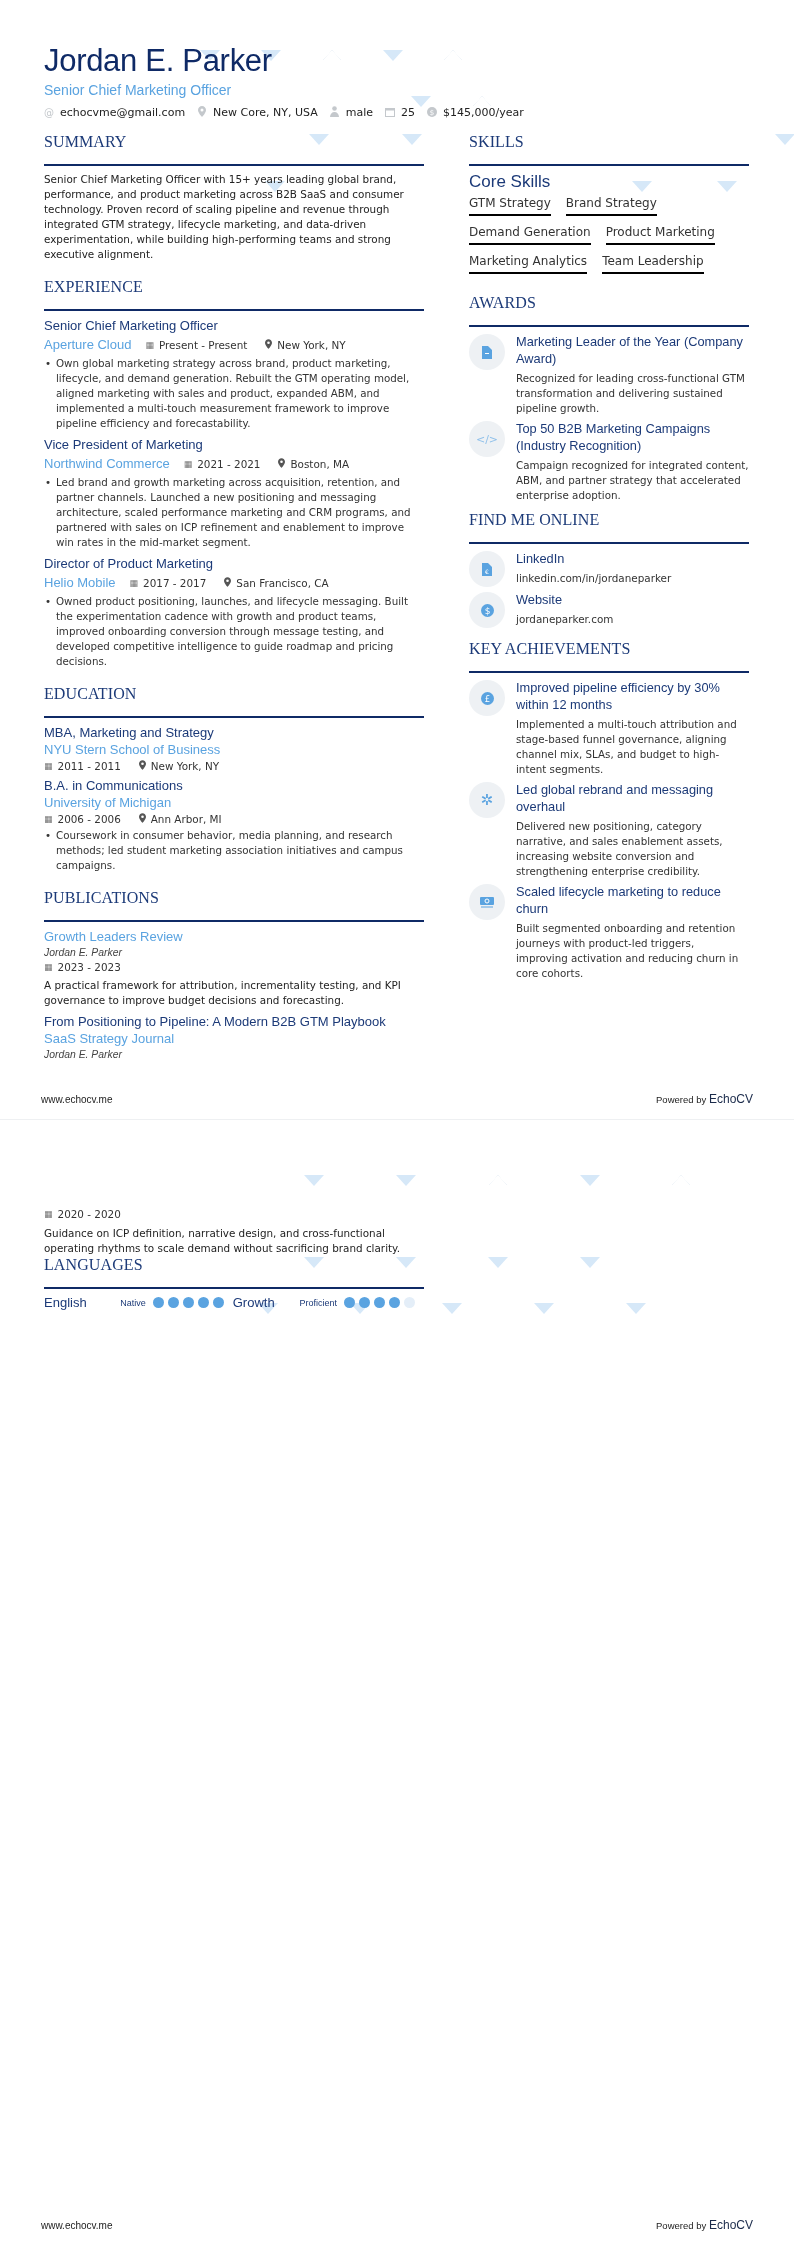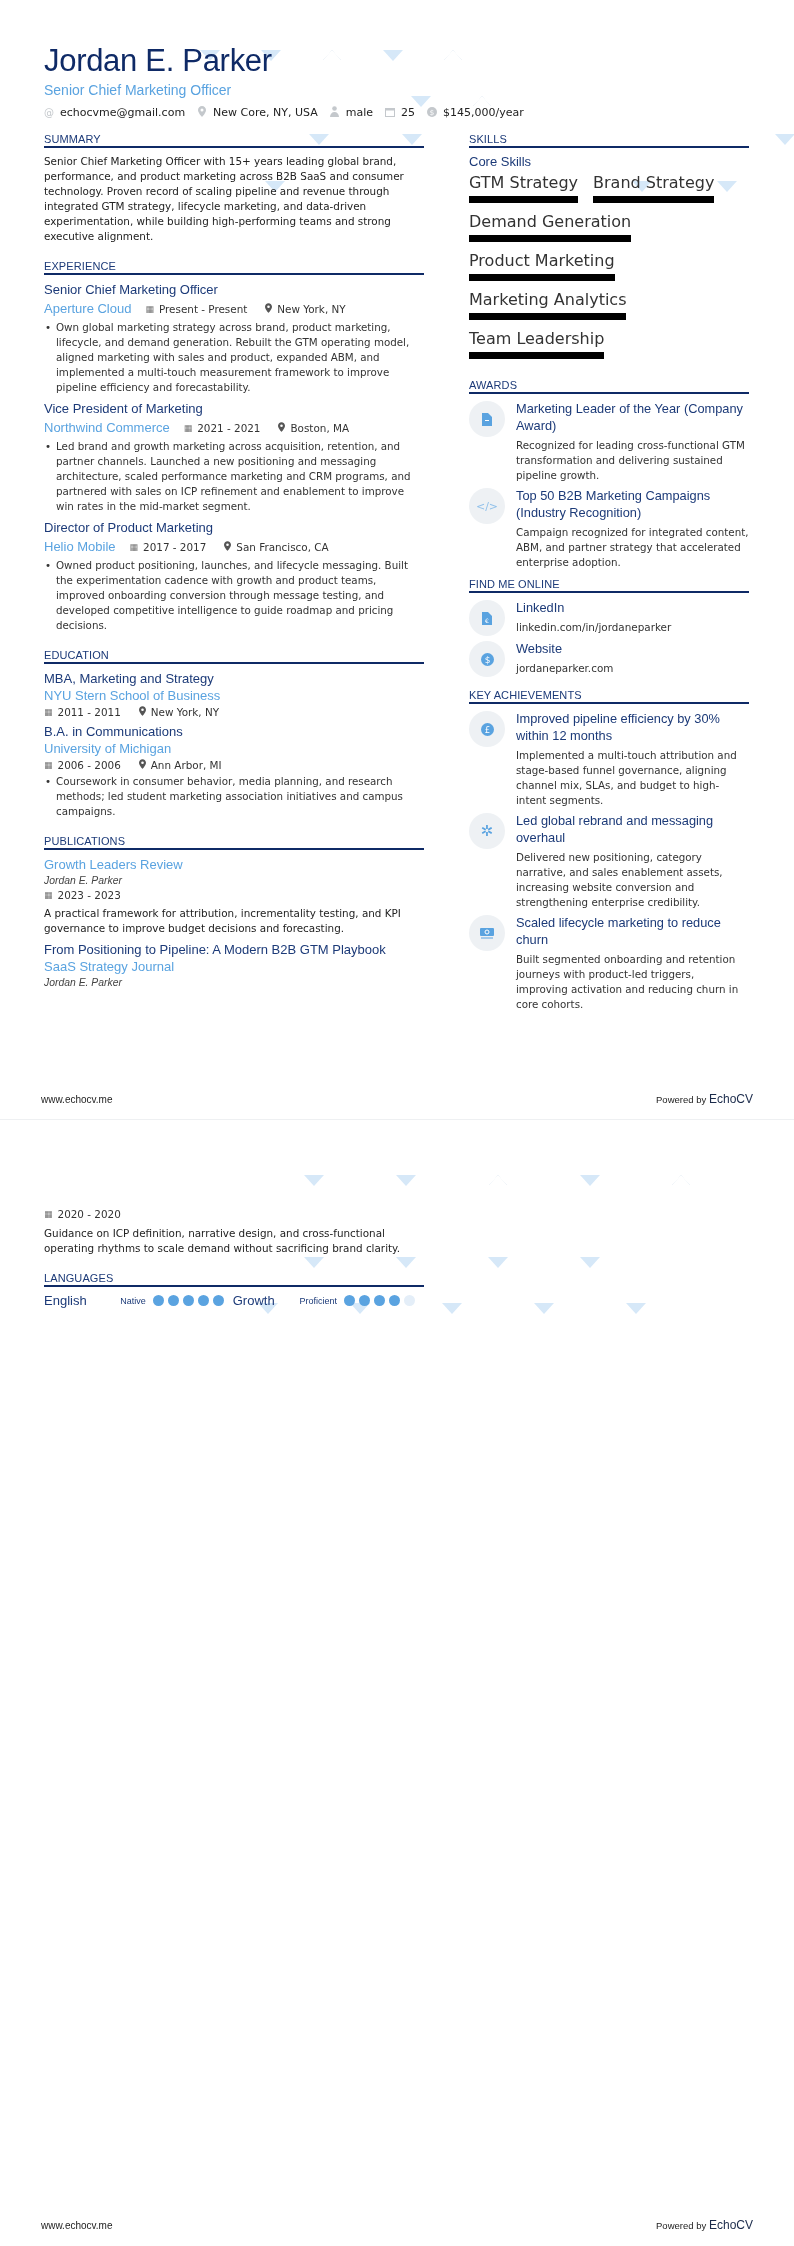--- a/index.html
+++ b/index.html
@@ -22,37 +22,37 @@
 
   .header { position: absolute; left: 44px; top: 43px; }
   .name { font-family: "Liberation Sans", sans-serif; font-size: 31px; color: #0f2a66; font-weight: 400; letter-spacing: -0.3px; }
   .title { font-family: "Liberation Sans", sans-serif; font-size: 14px; color: #5aa3e0; margin-top: 3px; }
   .contacts { display: flex; align-items: center; gap: 12px; margin-top: 8px; font-size: 11px; color: #222; }
   .contact { display: flex; align-items: center; gap: 6px; }
   .cicon { color: #c4c8cc; font-size: 10px; width: 10px; text-align: center; }
 
   .col-left { position: absolute; left: 44px; width: 380px; }
   .col-right { position: absolute; left: 469px; width: 280px; }
-  .sec-head { font-family: Liberation Sans, sans-serif; font-size: 11px; color: #1c3a78; text-transform: uppercase;
-    padding-bottom: 1px; border-bottom: 2px solid #0f2a66; margin-bottom: 6px; letter-spacing: 0.1px; }
+  .sec-head { font-family: Liberation Serif, serif; font-size: 16px; color: #1c3a78; text-transform: uppercase;
+    padding-bottom: 13px; border-bottom: 2px solid #0f2a66; margin-bottom: 6px; letter-spacing: 0.1px; }
   .para { font-size: 10.4px; line-height: 15px; color: #222; }
   .item-title { font-family: "Liberation Sans", sans-serif; font-size: 13px; color: #1c3a78; line-height: 17px; }
   .org { font-family: "Liberation Sans", sans-serif; font-size: 13px; color: #5aa3e0; line-height: 17px; }
   .meta { display: flex; align-items: center; gap: 18px; font-size: 10.4px; color: #333; }
   .meta-row { display: flex; align-items: center; gap: 14px; margin: 2px 0 3px 0; }
   .meta .m { display: flex; align-items: center; gap: 5px; }
   .mi { color: #777; font-size: 9px; }
   .bullets { list-style: none; padding-left: 0; }
   .bullets li { position: relative; padding-left: 12px; font-size: 10.3px; line-height: 15px; color: #333; }
   .bullets li::before { content: "•"; position: absolute; left: 1px; top: 0; color: #333; }
   .author { font-family: "Liberation Sans", sans-serif; font-style: italic; font-size: 10.4px; color: #444; line-height: 15px; }
 
-  .skill-sub { font-family: "Liberation Sans", sans-serif; font-size: 13px; color: #1c3a78; margin-bottom: 4px; }
+  .skill-sub { font-family: "Liberation Sans", sans-serif; font-size: 17px; color: #1c3a78; margin-bottom: 4px; }
   .chips { display: flex; flex-wrap: wrap; column-gap: 15px; row-gap: 9px; width: 280px; }
-  .chip { font-size: 16px; color: #333; padding-bottom: 4px; border-bottom: 7px solid #000000; }
+  .chip { font-size: 12px; color: #333; padding-bottom: 4px; border-bottom: 2px solid #000000; }
 
   .icon-item { display: flex; gap: 11px; margin-bottom: 4px; }
   .icircle { width: 36px; height: 36px; border-radius: 50%; background: #eef1f4; flex: none;
     display: flex; align-items: center; justify-content: center; color: #5aa3e0; font-size: 13px; margin-top: 1px; }
   .icon-body { flex: 1; }
   .icon-body .item-title { font-size: 12.8px; line-height: 17px; }
   .icon-body .para { font-size: 10.3px; line-height: 15px; color: #333; margin-top: 4px; }
   .link-text { font-size: 10.4px; color: #333; margin-top: 5px; }
 
   .footer { position: absolute; left: 41px; right: 41px; display: flex; justify-content: space-between; align-items: baseline;
@@ -406,21 +406,21 @@
     <div>
       <div class="meta" style="margin-bottom:6px">
         <span class="m">
             <span class="mi">▦</span>
             <span>2020 - 2020</span>
           </span>
       </div>
       <p class="para">Guidance on ICP definition, narrative design, and cross-functional operating rhythms to scale demand without sacrificing brand clarity.</p>
     </div>
 
-    <section style="margin-top:16px">
+    <section style="">
       <div class="sec-head">LANGUAGES</div>
       <div class="lang-row">
         <span class="lang-name">English</span>
         <span class="lang-level">Native</span>
         <span class="dots">
           <span class="dot"></span>
           <span class="dot"></span>
           <span class="dot"></span>
           <span class="dot"></span>
           <span class="dot"></span>

